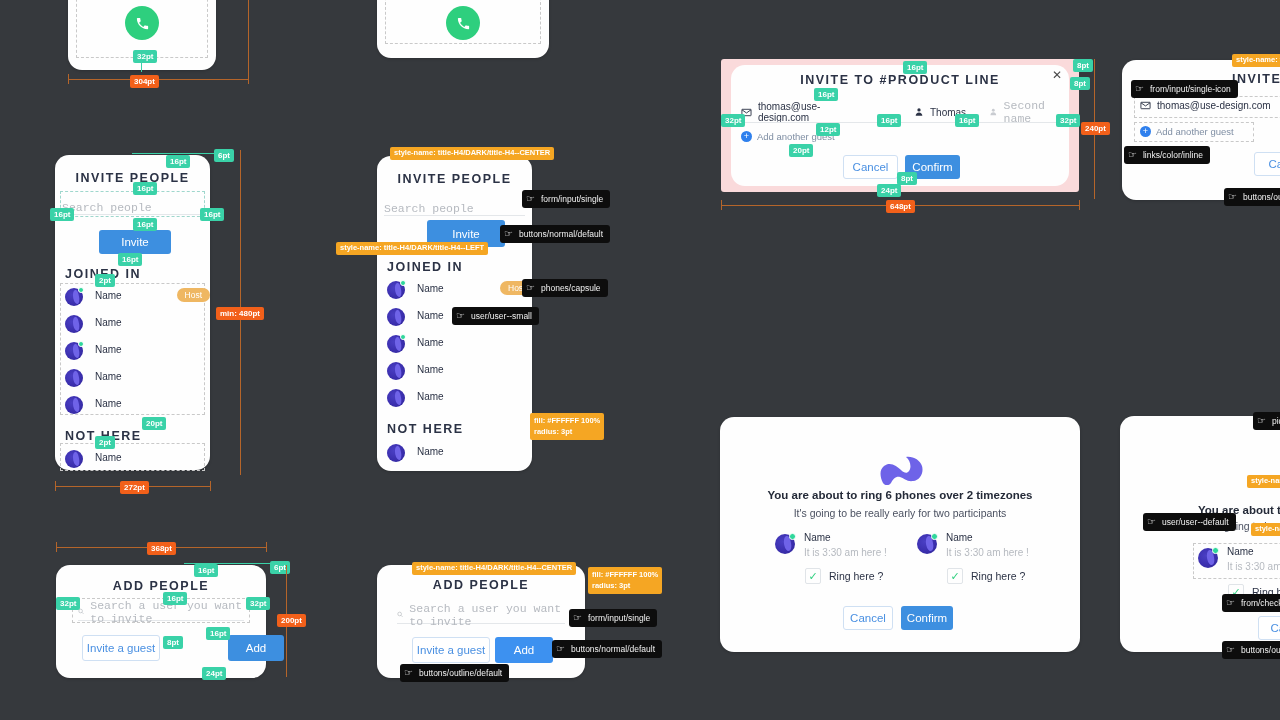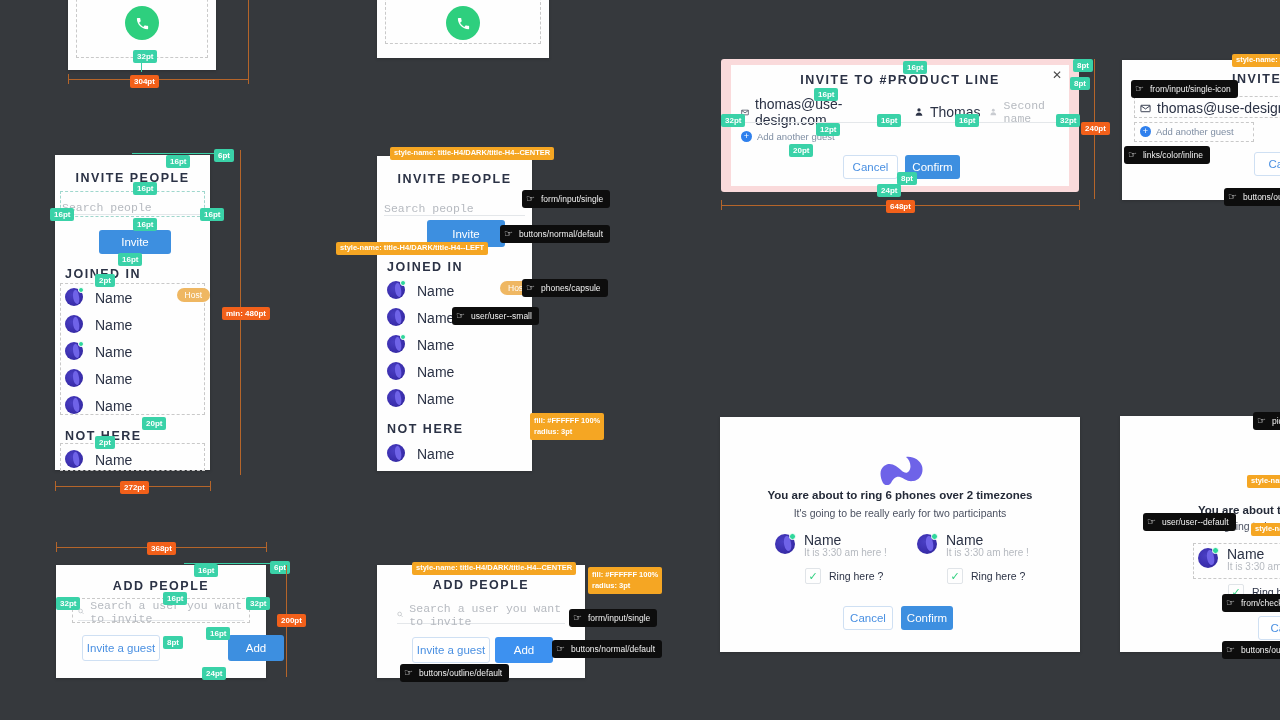--- a/index.html
+++ b/index.html
@@ -9,21 +9,21 @@
     overflow: hidden;
     background: #36393d;
     font-family: "Liberation Sans", sans-serif;
   }
   #stage { position: relative; width: 1200px; height: 720px; background: #36393d; }
 
   
   .card {
     position: absolute;
     background: #fefefe;
-    border-radius: 0;
+    border-radius: 14px;
     box-shadow: 0 1px 3px rgba(0,0,0,.18);
   }
   .dash { position: absolute; border: 1px dashed #c9c9c9; }
   .dash-sel { position: absolute; border: 1px dashed #9fd7cd; }
 
   .title-h4 {
     font-size: 12.5px; font-weight: 700; letter-spacing: 1.5px;
     color: #2b3245; text-align: center;
   }
   .title-h4.left { text-align: left; }
@@ -31,21 +31,21 @@
   .inputline { border-bottom: 1px solid #e4e7ea; }
 
   .btn {
     border-radius: 3px; font-size: 11.5px; text-align: center;
     display: flex; align-items: center; justify-content: center;
     cursor: pointer; user-select: none;
   }
   .btn-primary { background: #3d8fe0; color: #fff; }
   .btn-outline { background: #fff; color: #4a90e2; border: 1px solid #cfe0f3; }
 
-  .name { font-size: 14px; color: #2b3245; }
+  .name { font-size: 10px; color: #2b3245; }
   .sub  { font-size: 10px;   color: #b6bac0; }
 
   
   .avatar { position: relative; border-radius: 50%;
             background: radial-gradient(circle at 38% 38%, #4a3fc4 0%, #3b2fae 55%, #2e2596 100%);
             overflow: visible; }
   .avatar::before {
     content: ""; position: absolute; left: 46%; top: 12%;
     width: 36%; height: 76%; border-radius: 60% 40% 50% 50%;
     background: #6f63e8; transform: rotate(-12deg);
@@ -176,21 +176,21 @@
   <div class="chip green" style="left:214px; top:149px;">6pt</div>
   <div class="chip green" style="left:133px; top:182px;">16pt</div>
   <div class="chip green" style="left:50px; top:208px;">16pt</div>
   <div class="chip green" style="left:200px; top:208px;">16pt</div>
   <div class="chip green" style="left:133px; top:218px;">16pt</div>
   <div class="chip green" style="left:118px; top:253px;">16pt</div>
   <div class="chip green" style="left:95px; top:274px;">2pt</div>
   <div class="chip green" style="left:142px; top:417px;">20pt</div>
   <div class="chip green" style="left:95px; top:436px;">2pt</div>
   <div class="mrule-v" style="left:240px; top:150px; height:325px;"></div>
-  <div class="chip orange" style="left:222px; top:307px;">min: 480pt</div>
+  <div class="chip orange" style="left:216px; top:307px;">min: 480pt</div>
   <div class="mrule-h" style="left:55px; top:486px; width:155px;"></div>
   <div class="mrule-v" style="left:55px; top:481px; height:10px;"></div>
   <div class="mrule-v" style="left:210px; top:481px; height:10px;"></div>
   <div class="chip orange" style="left:120px; top:481px;">272pt</div>
 
   <div class="card" style="left:377px; top:156px; width:155px; height:315px;">
     <div class="title-h4" style="position:absolute; left:0; right:0; top:16px;">INVITE PEOPLE</div>
     <div class="inputline" style="position:absolute; left:7px; top:42px; right:7px; height:18px;">
       <span class="placeholder">Search people</span>
     </div>

